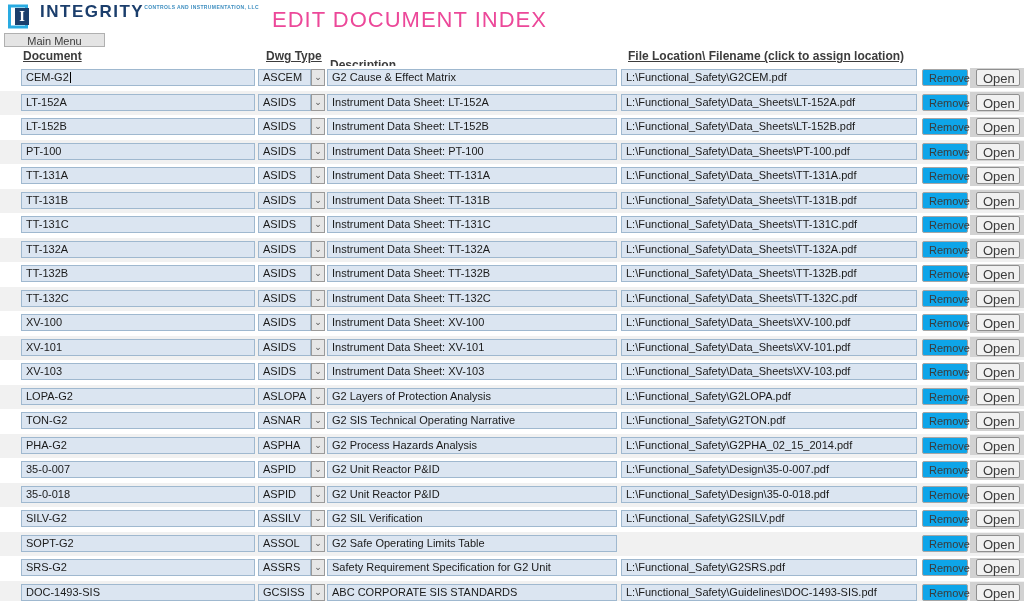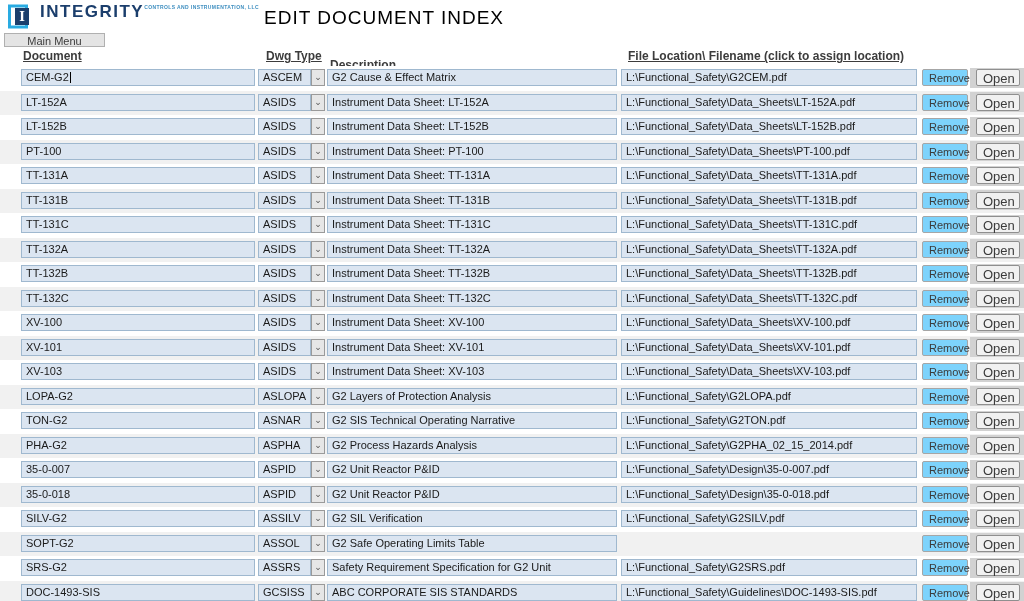--- a/index.html
+++ b/index.html
@@ -7,21 +7,21 @@
     width:1024px;height:601px;overflow:hidden;background:#ffffff;
     font-family:"Liberation Sans", sans-serif;color:#1a1a1a;position:relative;
   }
   
   .logo{position:absolute;left:8px;top:3px;display:flex;align-items:flex-start;}
   .logo-mark{width:27px;height:27px;margin-right:5px;flex:0 0 auto;}
   .logo-text-block{display:flex;line-height:1;}
   .logo-name{font-size:17px;font-weight:bold;color:#1b3e6c;letter-spacing:1.5px;}
   .logo-sub{font-size:5px;color:#3f8fc0;letter-spacing:.4px;margin-top:2px;font-weight:bold;}
   .page-title{
-    position:absolute;left:264px;top:7px;font-size:19px;color:#000000;
+    position:absolute;left:272px;top:7px;font-size:22px;color:#ec4899;
     letter-spacing:1px;font-weight:500;
   }
   .main-menu-btn{
     position:absolute;left:4px;top:33px;width:101px;height:14px;
     background:#e4e4e4;border:1px solid #b0b0b0;
     font-size:11px;color:#3b3b3b;text-align:center;line-height:13px;
     box-sizing:border-box;cursor:default;
   }
   
   .col-headers{position:absolute;left:0;top:49px;width:1024px;height:16px;padding-left:10px;}
@@ -46,21 +46,21 @@
   .field-dwg{left:258px;width:53px;}
   .combo-btn{
     position:absolute;top:3px;left:311px;width:14px;height:17px;box-sizing:border-box;
     background:#e6e6e6;border:1px solid #9a9a9a;
     font-size:9px;color:#555;text-align:center;line-height:14px;cursor:default;
   }
   .field-desc{left:327px;width:290px;}
   .field-file{left:621px;width:296px;}
   .btn-remove{
     position:absolute;top:3px;left:922px;width:46px;height:17px;box-sizing:border-box;
-    background:#7dd3fc;border:1px solid #a6a6a6;border-radius:2px;
+    background:#0ea5e9;border:1px solid #a6a6a6;border-radius:2px;
     font-size:11px;color:#3b3b3b;text-align:center;line-height:15px;cursor:default;
   }
   .open-cell{
     position:absolute;top:1.5px;left:970px;width:54px;height:20px;box-sizing:border-box;
     background:#d2d2d2;
   }
   .btn-open{
     position:absolute;top:1.5px;left:6px;width:44px;height:17px;box-sizing:border-box;
     background:#f1f1f1;border:1px solid #8f8f8f;border-radius:2px;
     font-size:13px;color:#3b3b3b;text-align:center;line-height:15px;cursor:default;

